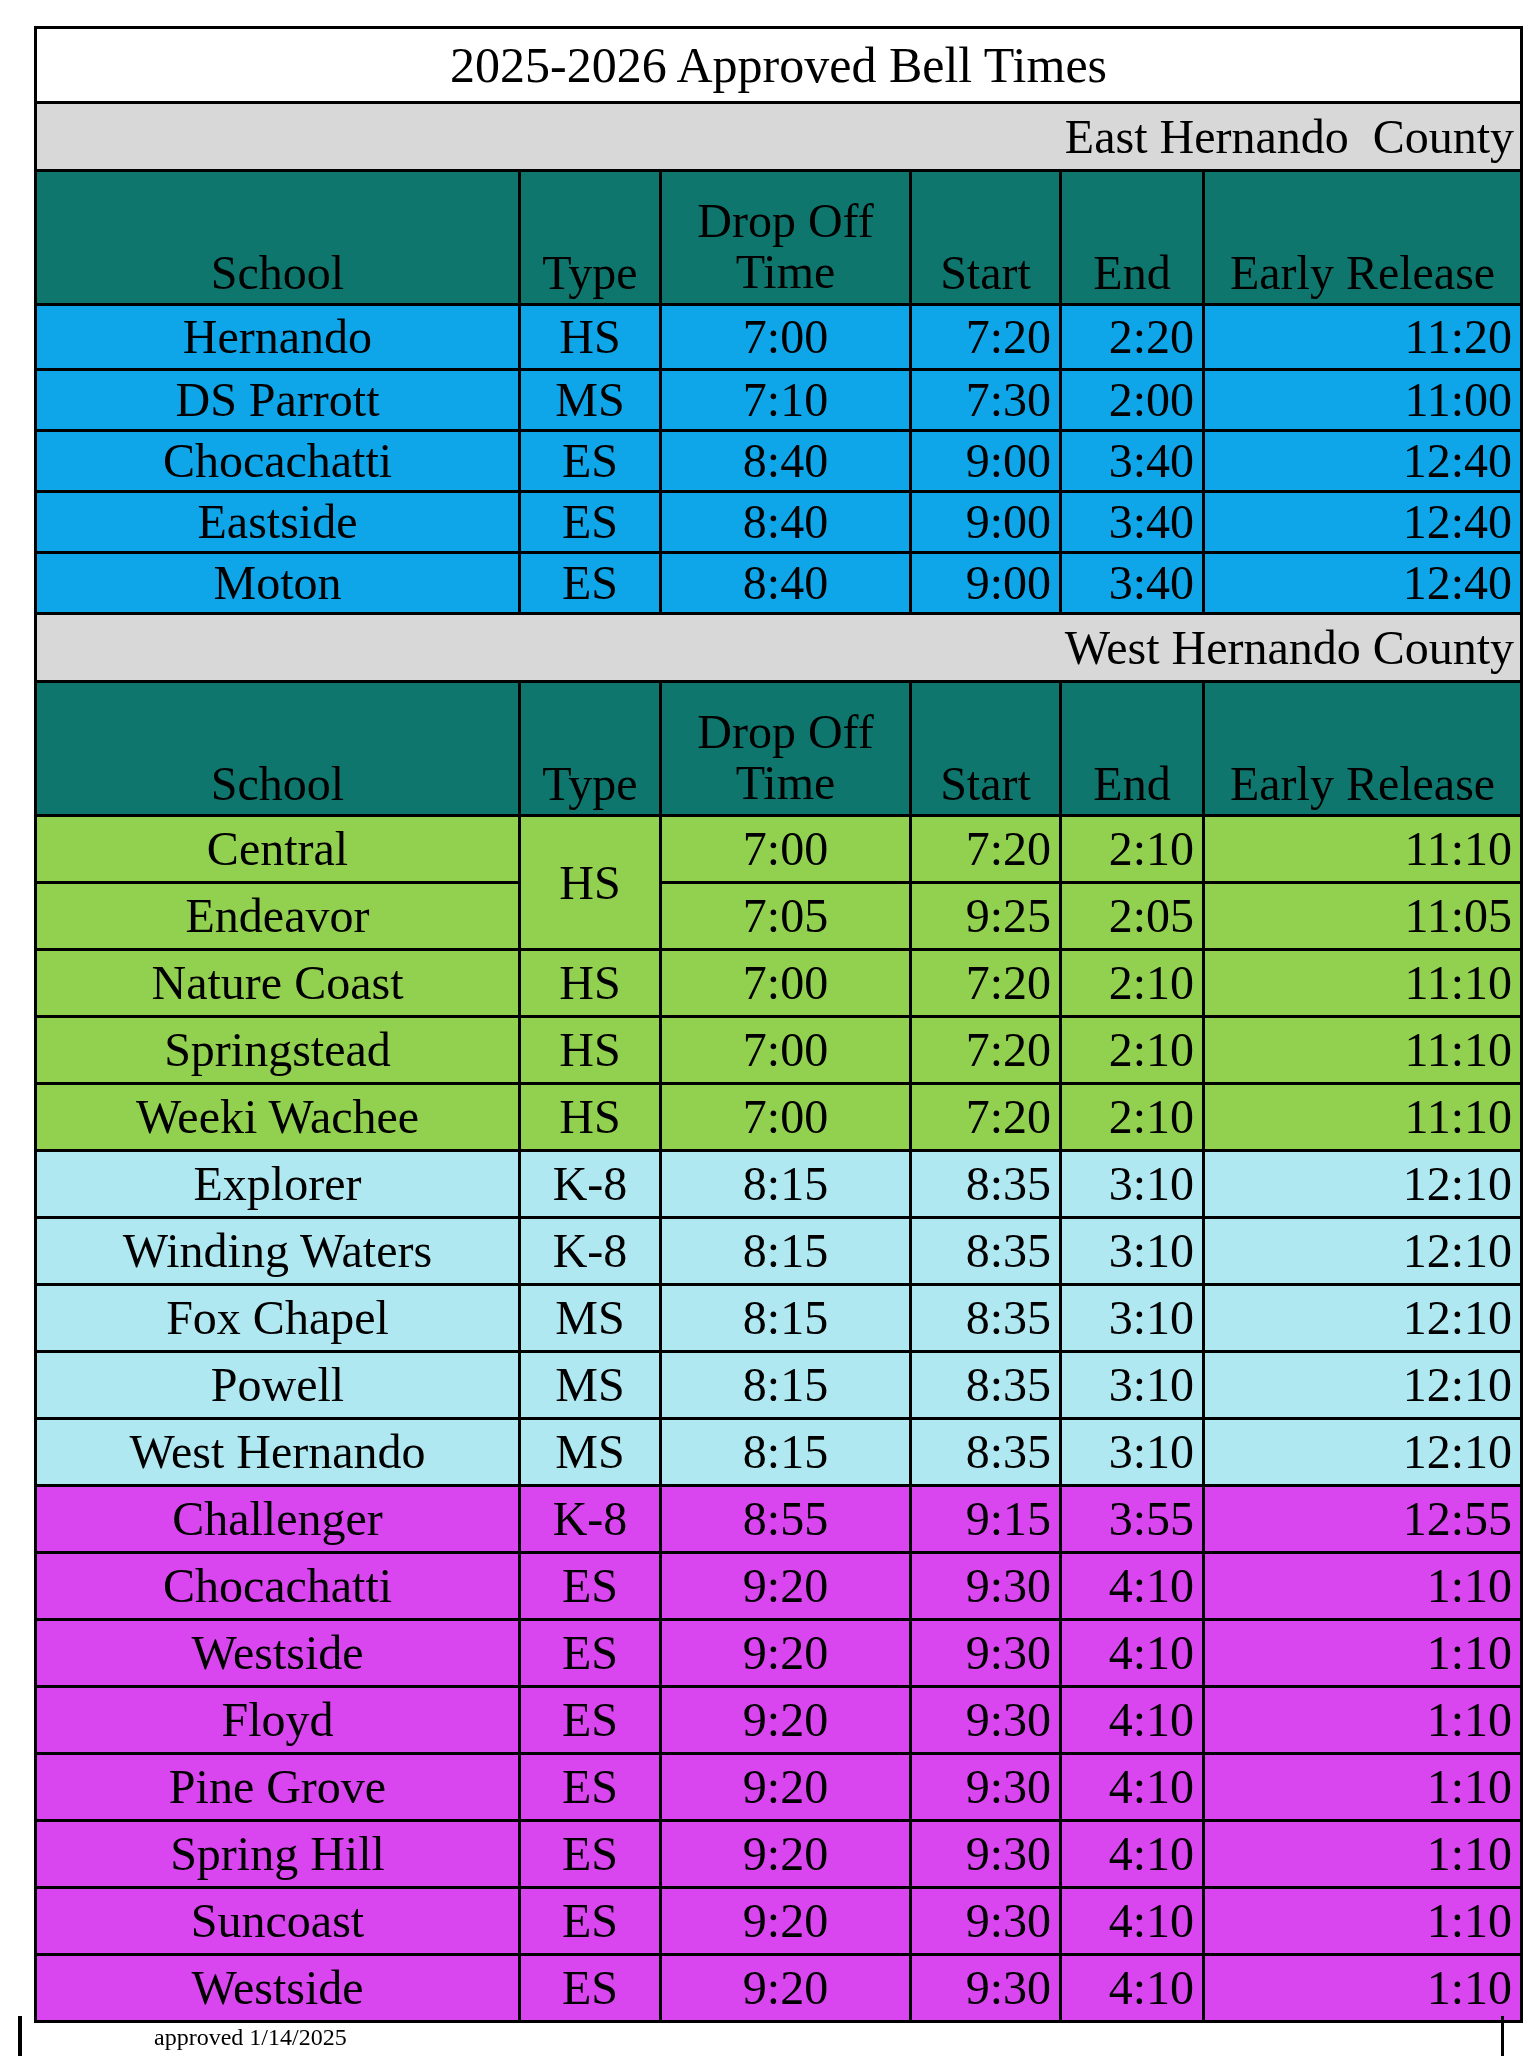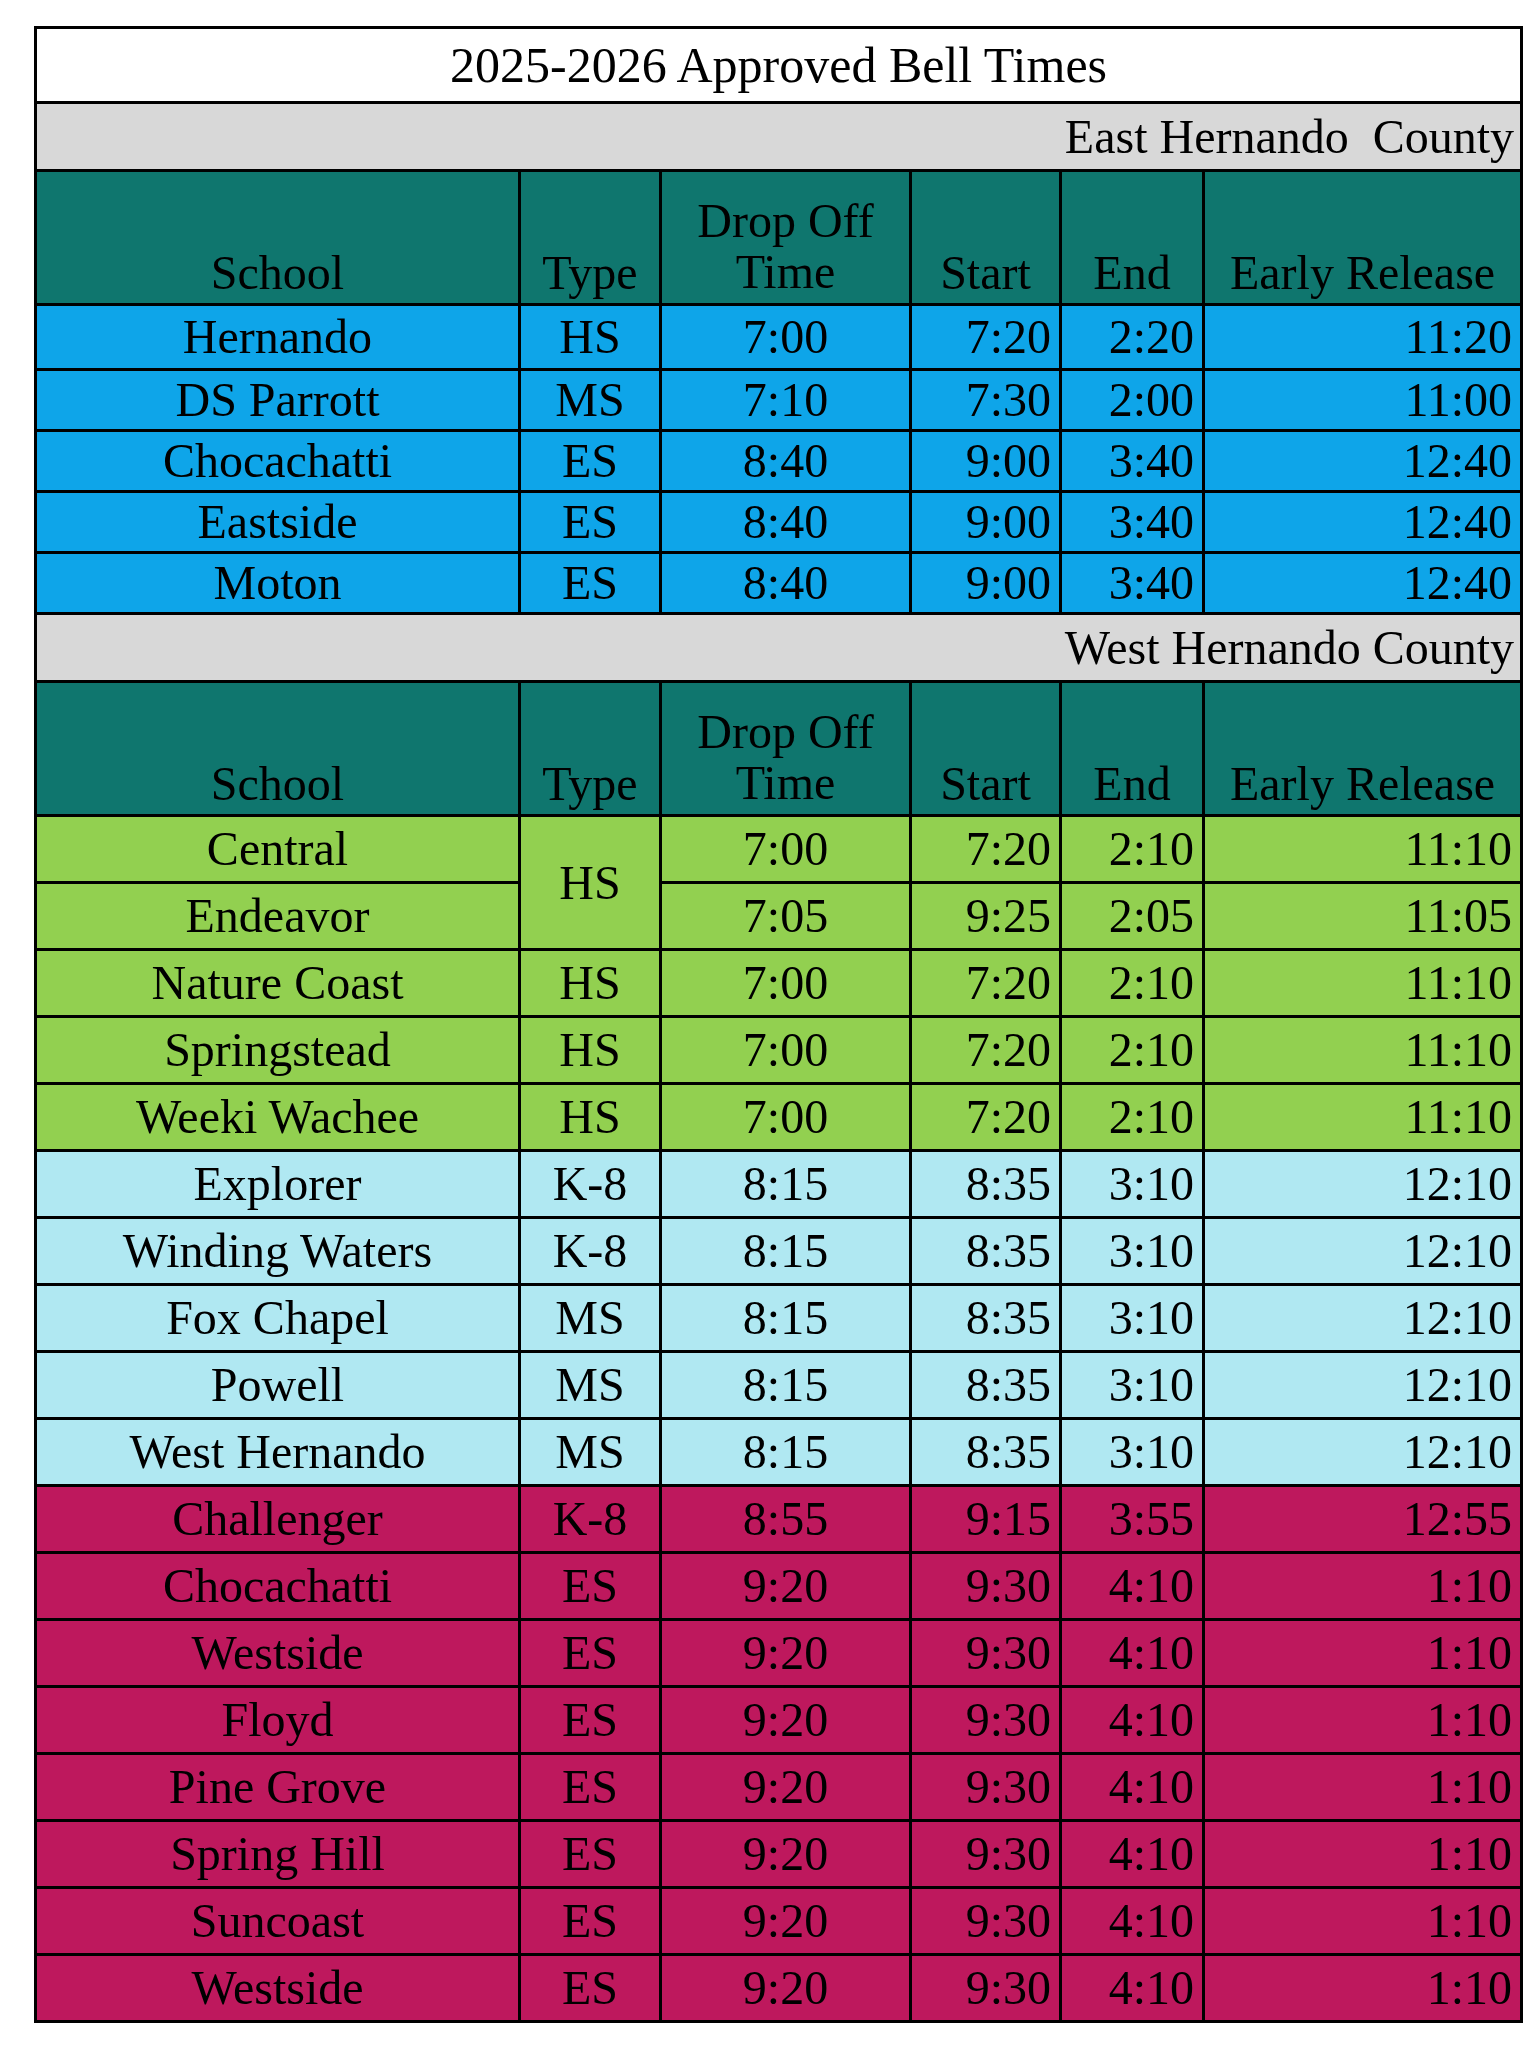--- a/index.html
+++ b/index.html
@@ -10,21 +10,21 @@
   table.bell td { border:3px solid #000; padding:0 6px; font-size:48px; line-height:1; text-align:center; vertical-align:middle; white-space:nowrap; overflow:hidden; }
   table.bell td.r { text-align:right; padding-right:8px; }
   tr.title td { height:72px; background:#ffffff; font-size:50px; }
   tr.region td { height:65px; background:#d8d8d8; font-size:48px;text-align:right; }
   tr.head td { height:125px; background:#0f766e; vertical-align:bottom; padding-bottom:6px; font-size:48px; }
   tr.head td .two { display:block; line-height:1.05; }
   tr.yellow td { background:#0ea5e9; height:58px; }
   tr.yellow.first td { height:62px; }
   tr.green td { background:#92d050; height:64px; }
   tr.blue td { background:#b0e8f2; height:64px; }
-  tr.pink td { background:#be185d; height:64px; }
+  tr.pink td { background:#d946ef; height:64px; }
   .footer { position:absolute; left:0; top:1990px; width:1486px; height:40px; border-left:4px solid #000; border-right:3px solid #000; box-sizing:border-box; }
   .footer span { position:absolute; left:132px; top:8px; font-size:24px; }
 </style>
 </head>
 <body>
 
 <div class="sheet">
   <table class="bell">
     <colgroup>
       <col style="width:484px">
@@ -250,13 +250,16 @@
         <td>Westside</td>
         <td>ES</td>
         <td>9:20</td>
         <td class="r">9:30</td>
         <td class="r">4:10</td>
         <td class="r">1:10</td>
       </tr>
     </tbody>
   </table>
 
+  <div class="footer">
+    <span>approved 1/14/2025</span>
+  </div>
 </div>
 
 </body></html>

